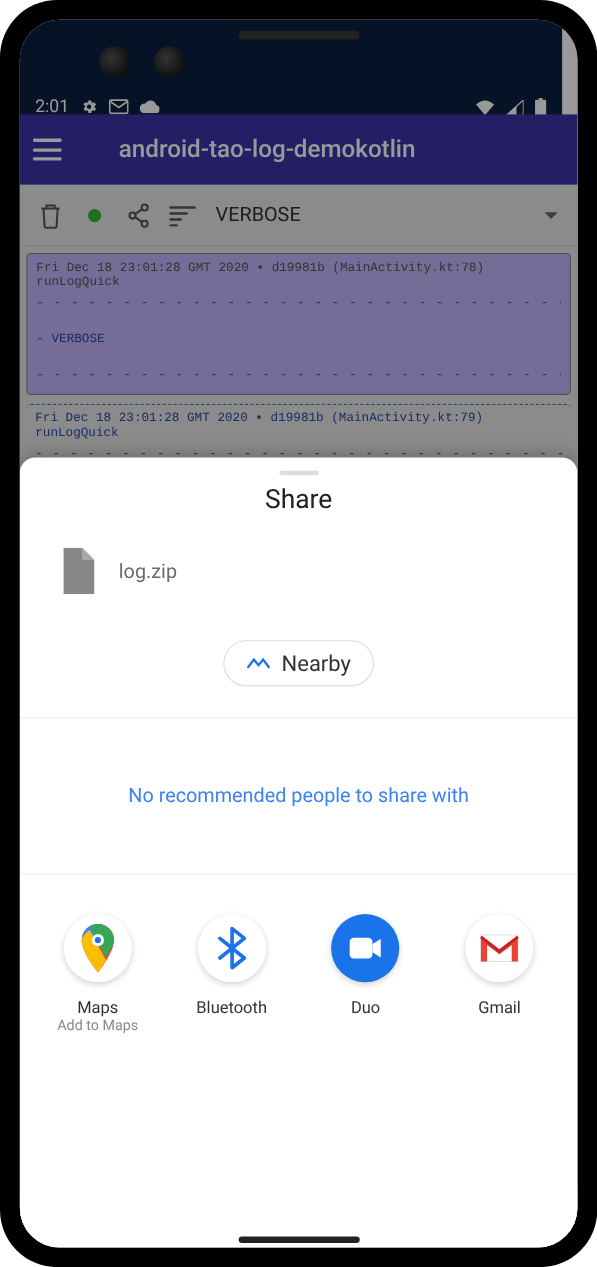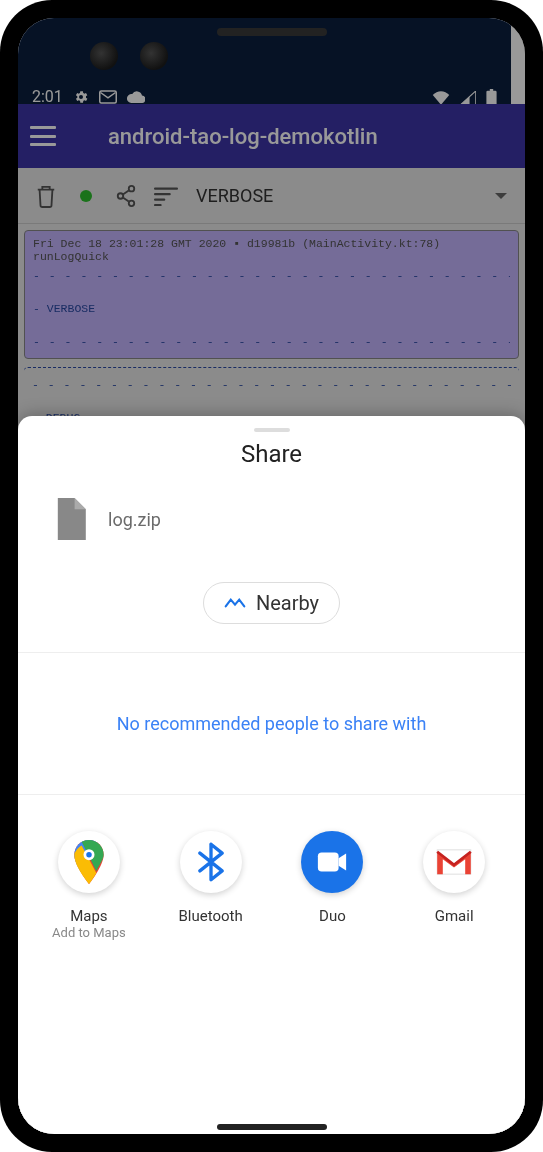--- a/index.html
+++ b/index.html
@@ -370,20 +370,21 @@
     </div>
 
     <div class="log-content">
       <div class="log-entry">
         <div class="log-header">Fri Dec 18 23:01:28 GMT 2020  ▪ d19981b (MainActivity.kt:78) runLogQuick</div>
         <div class="log-dashes">- - - - - - - - - - - - - - - - - - - - - - - - - - - - - - - - - - - - - - - -</div>
         <div class="log-level">- VERBOSE</div>
         <div class="log-dashes">- - - - - - - - - - - - - - - - - - - - - - - - - - - - - - - - - - - - - - - -</div>
       </div>
       <div class="log-entry noborder">
+        <div class="log-header blue">Fri Dec 18 23:01:28 GMT 2020  ▪ d19981b (MainActivity.kt:79) runLogQuick</div>
         <div class="log-dashes">- - - - - - - - - - - - - - - - - - - - - - - - - - - - - - - - - - - - - - - -</div>
         <div class="log-level">- DEBUG</div>
         <div class="log-dashes">- - - - - - - - - - - - - - - - - - - - - - - - - - - - - - - - - - - - - - - -</div>
       </div>
     </div>
 
     <div class="navbar">
       <span>
         <svg width="18" height="18" viewBox="0 0 20 20" fill="none" stroke="#bbb" stroke-width="2">
             <path d="M14 2L4 10l10 8z"></path>

